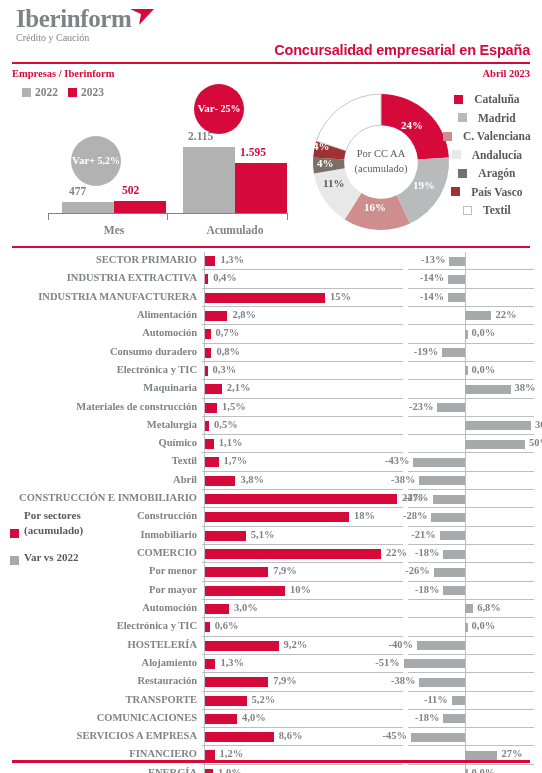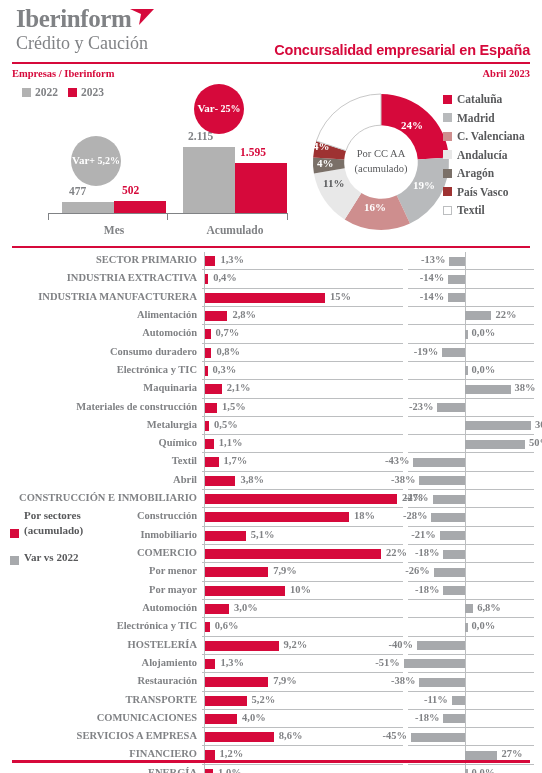--- a/index.html
+++ b/index.html
@@ -14,21 +14,21 @@
 
   
   .logo-block { position: absolute; left: 16px; top: 6px; }
   .logo-word {
     font-family: "Liberation Serif", serif;
     font-weight: bold; font-size: 25px; color: #808285;
     letter-spacing: -0.4px; line-height: 1;
   }
   .logo-tag {
     font-family: "Liberation Serif", serif;
-    font-size: 18px; color: #808285; line-height: 1.25; margin-top: 1px;
+    font-size: 10px; color: #808285; line-height: 1.25; margin-top: 1px;
   }
   .logo-swoosh { position: absolute; left: 113px; top: 2px; width: 26px; height: 18px; }
 
   .title-main {
     position: absolute; right: 12px; top: 42px;
     font-family: "Liberation Sans", sans-serif;
     font-weight: bold; font-size: 14.5px; color: #D6093B;
     letter-spacing: -0.2px;
   }
   .rule-top {
@@ -88,21 +88,21 @@
   .donut-center {
     position: absolute; left: 50%; top: 50%; transform: translate(-50%,-50%);
     width: 72px; text-align: center;
     font-family: "Liberation Serif", serif; font-size: 10.5px; color: #58595B; line-height: 1.4;
   }
   .slice-lbl {
     position: absolute; font-family: "Liberation Serif", serif;
     font-weight: bold; font-size: 11px; white-space: nowrap;
   }
   .donut-legend { position: absolute; left: 443px; top: 90px; }
-  .dl-row { display: flex; align-items: center; gap: 5px; height: 18.5px; }
+  .dl-row { display: flex; align-items: center; gap: 11px; height: 18.5px; justify-content: center; }
   .dl-sw { width: 9px; height: 9px; flex: 0 0 9px; }
   .dl-txt { font-family: "Liberation Serif", serif; font-weight: bold; font-size: 11.5px; color: #58595B; white-space: nowrap; }
 
   
   .rule-mid { position: absolute; left: 12px; top: 246px; width: 518px; height: 2px; background: #D6093B; }
 
   .table { position: absolute; left: 0px; top: 252px; width: 542px; }
   .trow { position: relative; height: 18.32px; }
   .trow .rowline-l { position: absolute; left: 202px; right: 139px; bottom: 0; height: 1px; background: #BCBEC0; }
   .trow .rowline-r { position: absolute; left: 408px; right: 8px; bottom: 0; height: 1px; background: #BCBEC0; }

